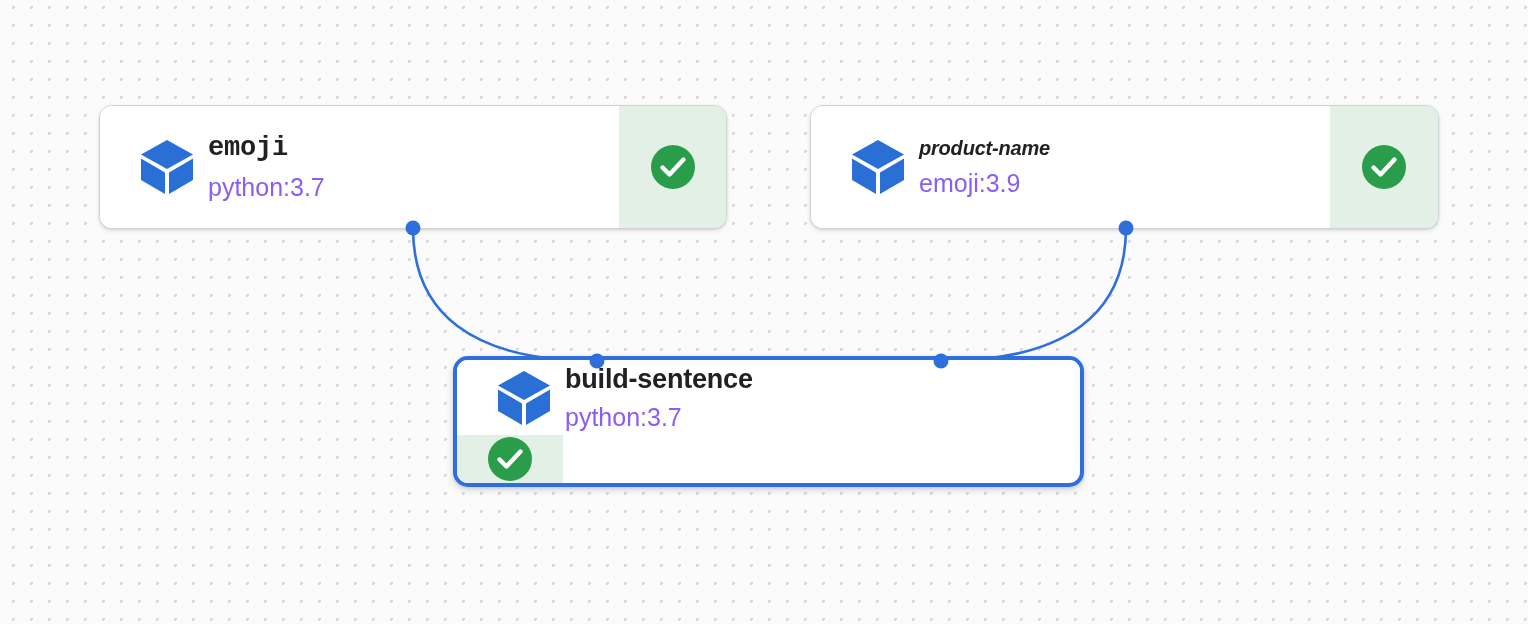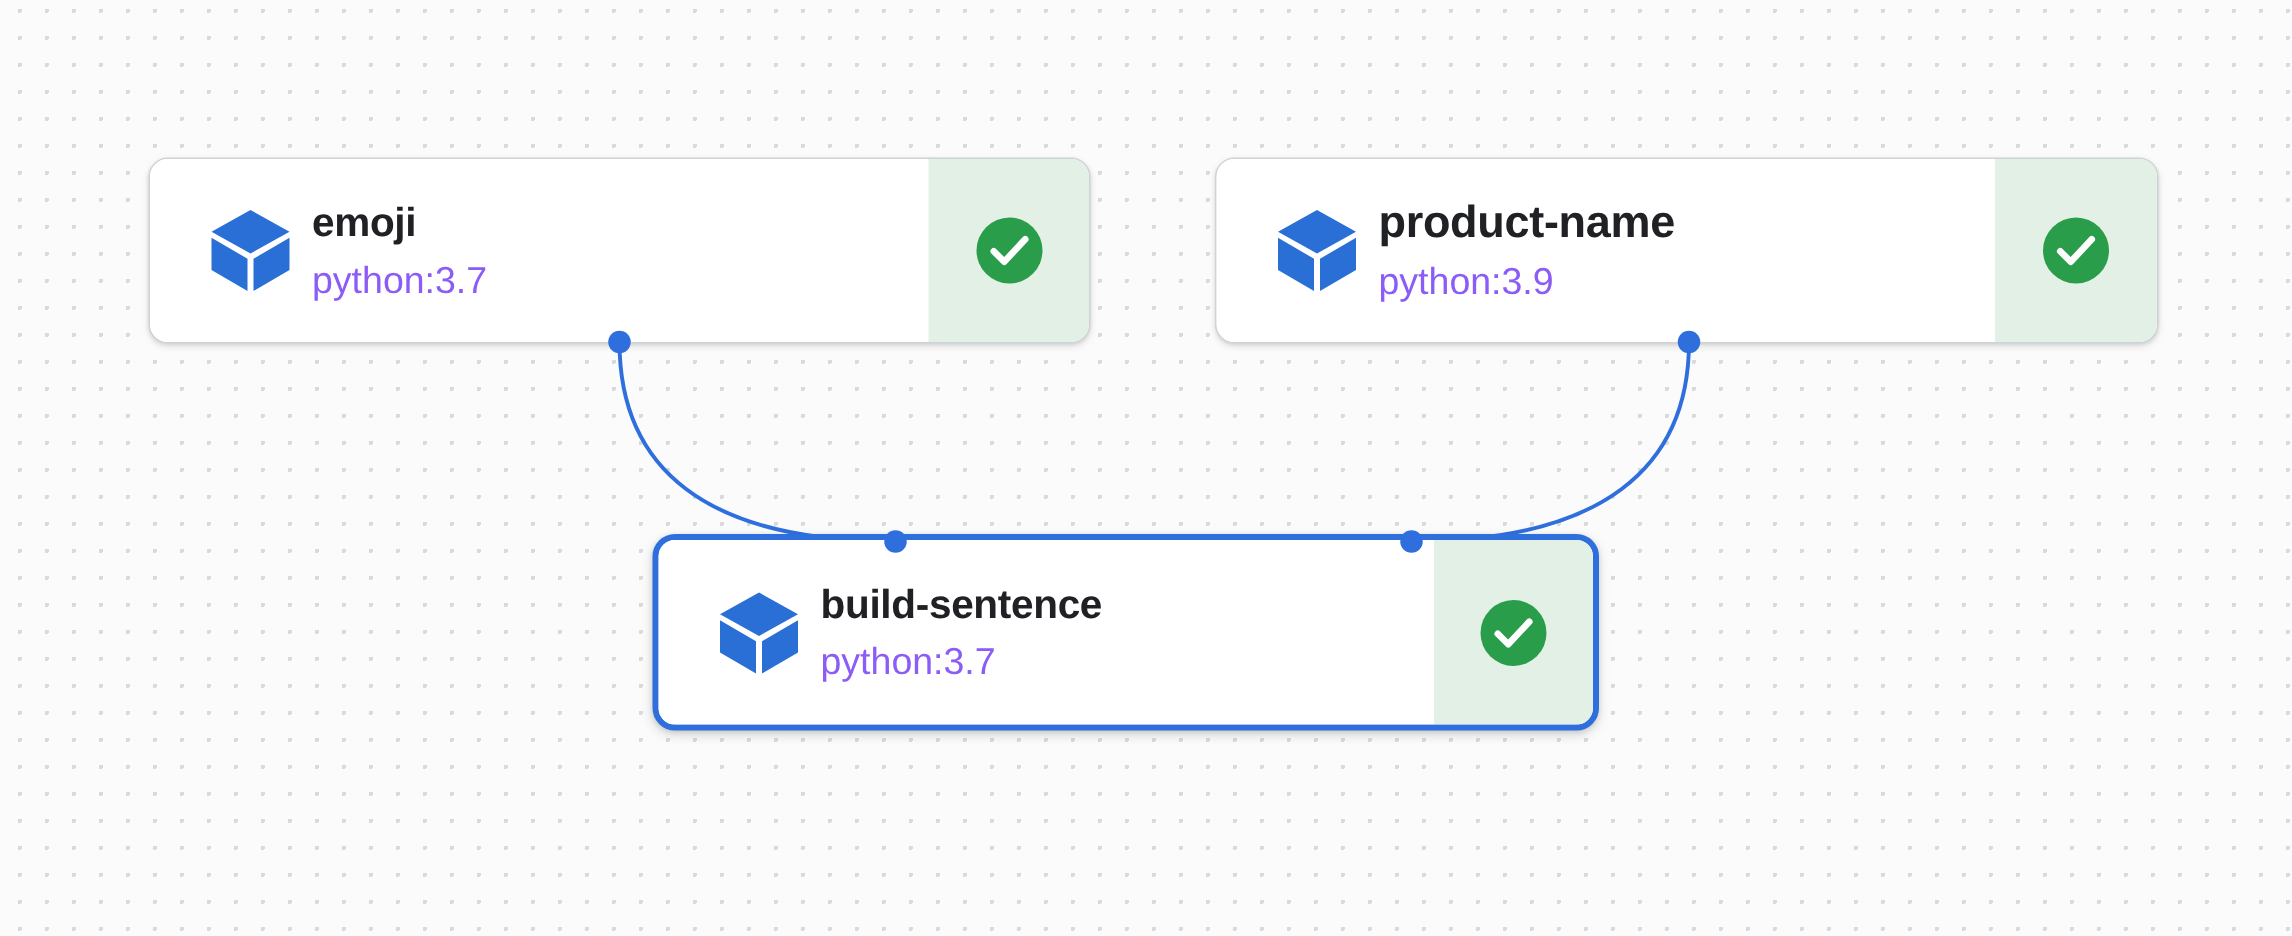--- a/index.html
+++ b/index.html
@@ -68,33 +68,33 @@
     flex:0 0 auto;
     background:#e3f0e5;
     display:flex;
     align-items:center;
     justify-content:center;
   }
 
   
   #node-emoji { left:99px; top:105px; width:628px; height:124px; }
   #node-emoji .node-icon { width:108px; padding-left:26px; }
-  #node-emoji .node-title { font-size:27px; }
+  #node-emoji .node-title { font-size:27px;font-family:Liberation Mono, monospace; }
   #node-emoji .node-subtitle { font-size:25px; margin-top:9px; }
   #node-emoji .status-panel { width:107px; }
 
   
   #node-product-name { left:810px; top:105px; width:629px; height:124px; }
   #node-product-name .node-icon { width:108px; padding-left:26px; }
-  #node-product-name .node-title { font-size:30px; }
+  #node-product-name .node-title { font-size:20px;font-style:italic; }
   #node-product-name .node-subtitle { font-size:25px; margin-top:9px; }
   #node-product-name .status-panel { width:108px; }
 
   
-  #node-build-sentence { left:435px; top:356px; width:631px; height:131px; border-radius:15px; }
+  #node-build-sentence { left:453px; top:356px; width:631px; height:131px; border-radius:15px;flex-direction:column; }
   #node-build-sentence .node-icon { width:108px; padding-left:26px; }
   #node-build-sentence .node-title { font-size:27px; }
   #node-build-sentence .node-subtitle { font-size:25px; margin-top:9px; }
   #node-build-sentence .status-panel { width:106px; }
 
   .handle-dot {
     position:absolute;
     width:15px; height:15px;
     border-radius:50%;
     background:#2f6fdd;
@@ -143,21 +143,21 @@
     <div class="node-body">
       <div class="node-icon">
         <svg width="56" height="58" viewBox="0 0 56 58" aria-hidden="true">
           <polygon points="28,2 54,16.5 28,31 2,16.5" fill="#2a6fd6"></polygon>
           <polygon points="2,20.5 26,34.5 26,56 2,42" fill="#2a6fd6"></polygon>
           <polygon points="54,20.5 30,34.5 30,56 54,42" fill="#2a6fd6"></polygon>
         </svg>
       </div>
       <div class="node-text">
         <div class="node-title">product-name</div>
-        <div class="node-subtitle">python:3.9</div>
+        <div class="node-subtitle">emoji:3.9</div>
       </div>
     </div>
     <div class="status-panel">
       <svg width="48" height="48" viewBox="0 0 48 48" aria-hidden="true">
         <circle cx="24" cy="24" r="22" fill="#2a9d4a"></circle>
         <path d="M13.5 24.5 L20.5 31.5 L34.5 16.5" fill="none" stroke="#ffffff" stroke-width="4.4" stroke-linecap="round" stroke-linejoin="round"></path>
       </svg>
     </div>
   </div>
 

